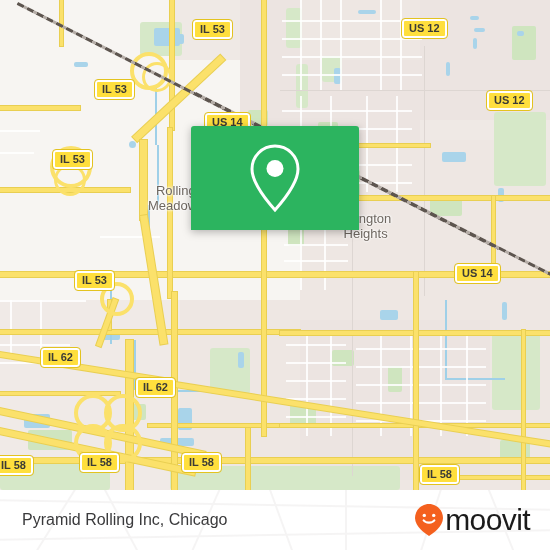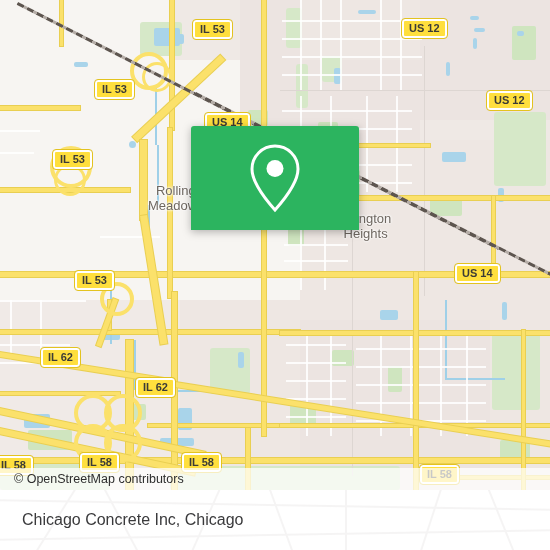--- a/index.html
+++ b/index.html
@@ -304,34 +304,40 @@
 
     <div id="popup">
       <div id="popup-body">
         <svg width="58" height="72" viewBox="0 0 58 72">
           <path d="M29 4 C16.3 4 6 14.3 6 27 C6 41 21 59 29 68 C37 59 52 41 52 27 C52 14.3 41.7 4 29 4 Z" fill="none" stroke="#ffffff" stroke-width="3"></path>
           <circle cx="29" cy="26.5" r="8.5" fill="#ffffff"></circle>
         </svg>
       </div>
     </div>
 
-    <div id="attrib">
-      <span>© OpenStreetMap contributors</span>
-    </div>
   </div>
 
   <div id="footer">
     <div id="footer-bg">
       <div style="left:55px;top:-10px;width:2px;height:80px;transform:rotate(32deg);"></div>
       <div style="left:120px;top:-10px;width:2px;height:80px;transform:rotate(-28deg);"></div>
       <div style="left:205px;top:-10px;width:2px;height:80px;transform:rotate(24deg);"></div>
       <div style="left:280px;top:-10px;width:2px;height:80px;transform:rotate(-20deg);"></div>
       <div style="left:345px;top:0;width:2px;height:60px;"></div>
       <div style="left:430px;top:-10px;width:2px;height:80px;transform:rotate(18deg);"></div>
       <div style="left:500px;top:-10px;width:2px;height:80px;transform:rotate(-22deg);"></div>
       <div style="left:0;top:14px;width:550px;height:2px;transform:rotate(1deg);"></div>
       <div style="left:0;top:44px;width:550px;height:2px;transform:rotate(-1deg);"></div>
     </div>
 
-    <div id="footer-title">Chicago Concrete Inc, Chicago</div>
-
+    <div id="footer-title">Pyramid Rolling Inc, Chicago</div>
+
+    <div id="logo">
+      <svg width="30" height="34" viewBox="0 0 30 34">
+        <path d="M15 1 C7.3 1 1 7.3 1 15 C1 23.5 11 30.5 15 33 C19 30.5 29 23.5 29 15 C29 7.3 22.7 1 15 1 Z" fill="#f4601e"></path>
+        <circle cx="10.3" cy="12.4" r="1.7" fill="#ffffff"></circle>
+        <circle cx="19.7" cy="12.4" r="1.7" fill="#ffffff"></circle>
+        <path d="M9.6 17.3 C11.6 20.4 18.4 20.4 20.4 17.3" fill="none" stroke="#ffffff" stroke-width="2.1" stroke-linecap="round"></path>
+      </svg>
+      <span id="logo-word">moovit</span>
+    </div>
   </div>
 </div>
 
 </body></html>

